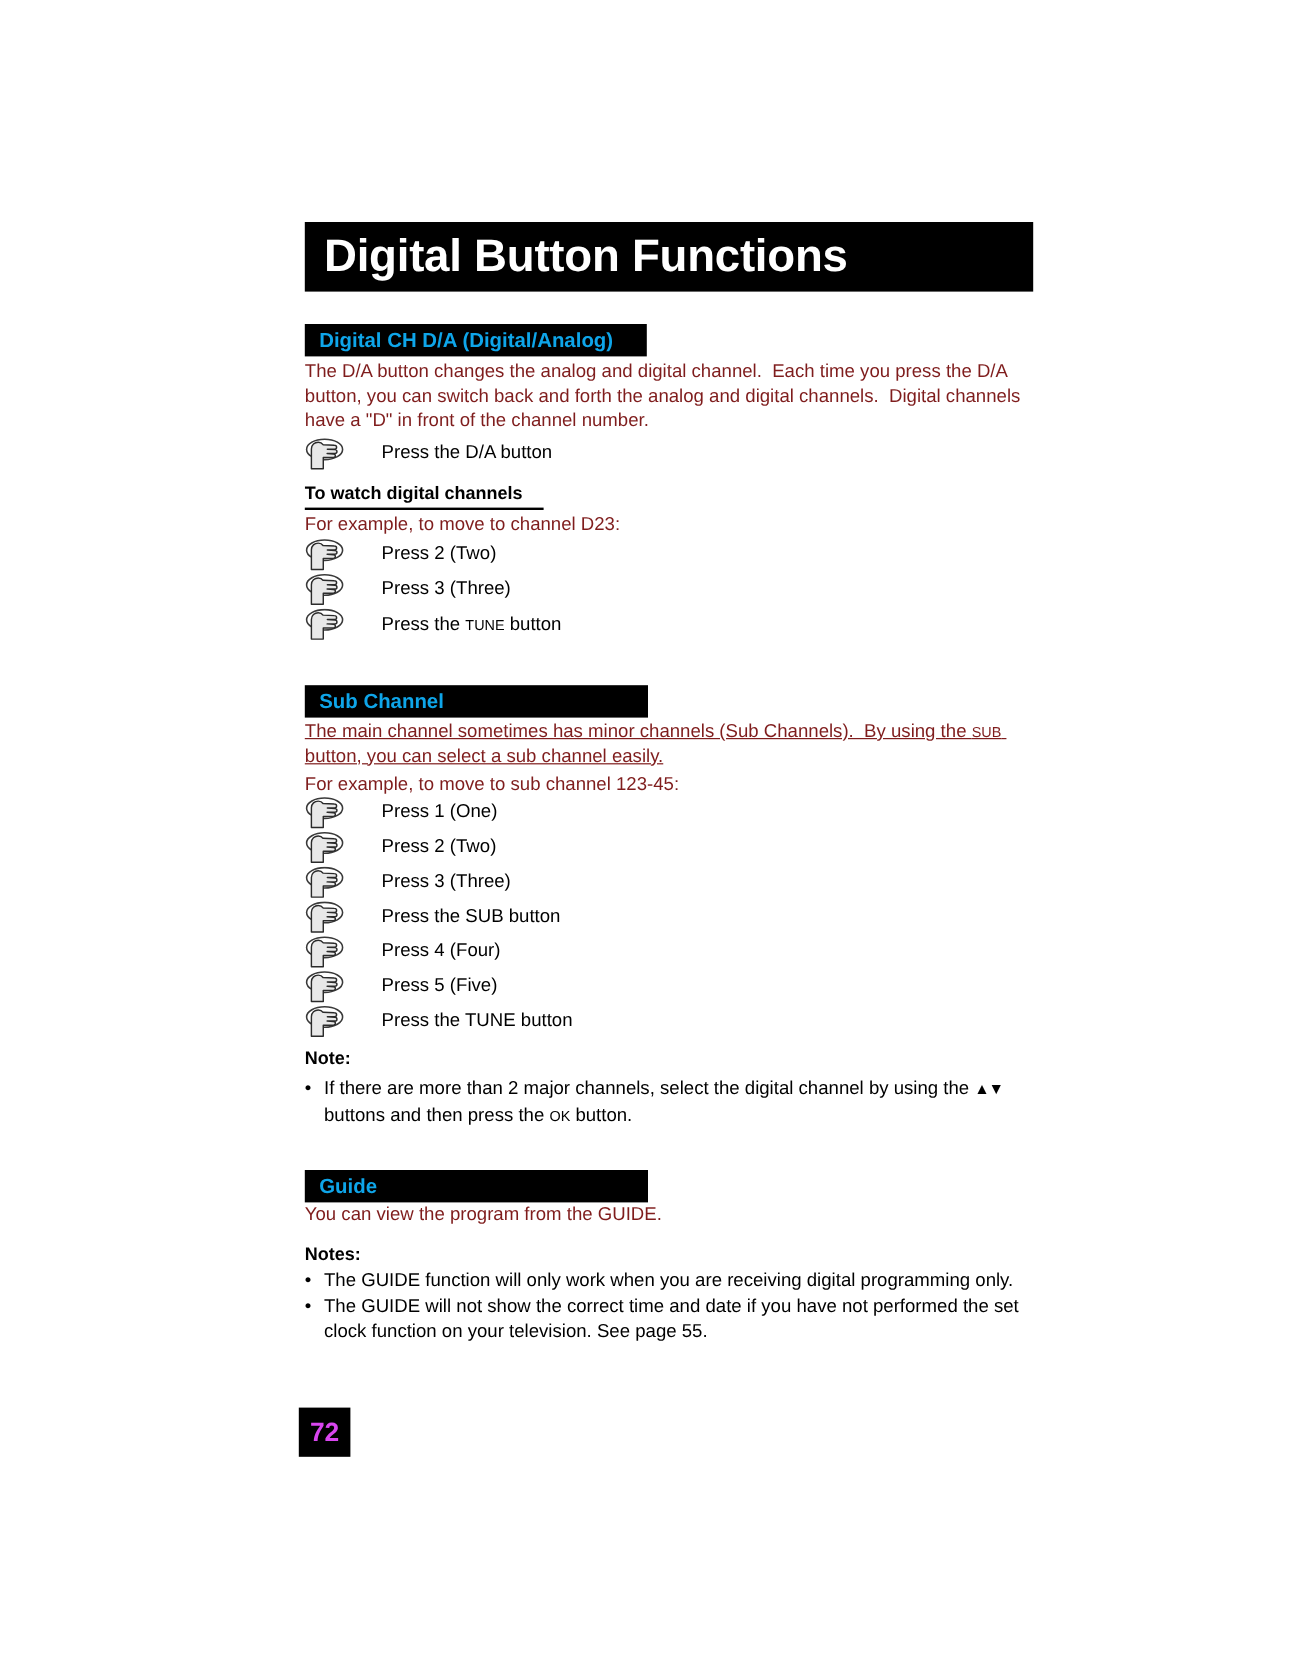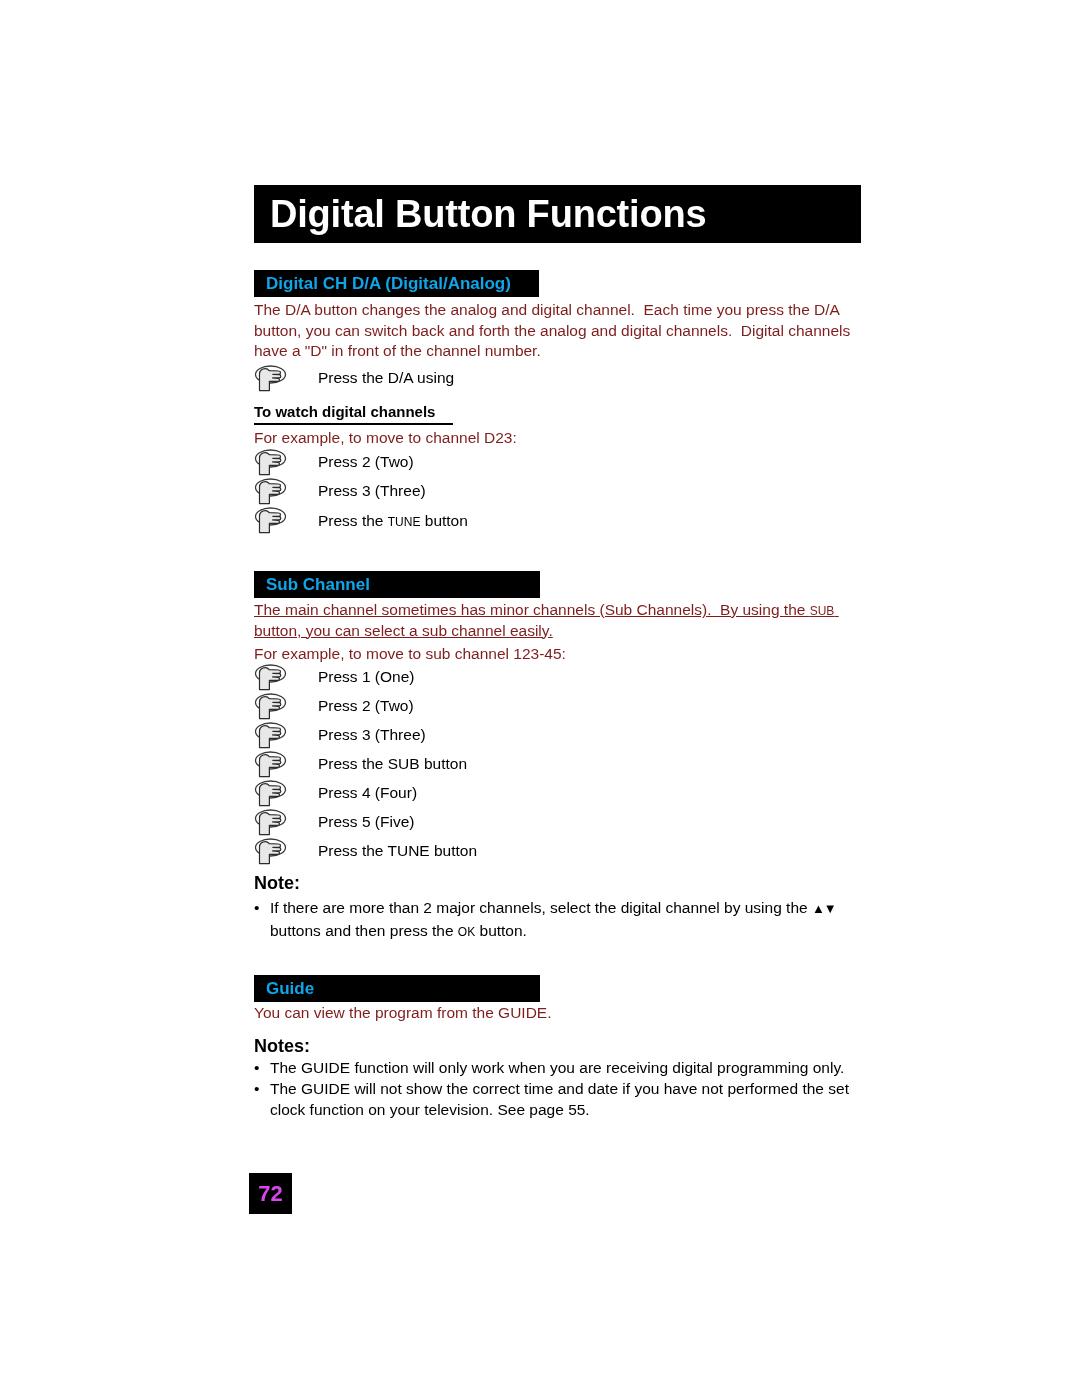--- a/index.html
+++ b/index.html
@@ -127,21 +127,21 @@
   .sc {
     font-variant: small-caps;
     text-transform: lowercase;
     font-size: 16.5px;
   }
 
   
   .note-title {
     position: absolute;
     left: 238px;
-    font-size: 18px;
+    font-size: 15px;
     font-weight: bold;
     line-height: 18px;
   }
   #note-title-1  { top: 874px; }
   #notes-title-2 { top: 1037px; }
 
   .bullet-item {
     position: absolute;
     left: 238px;
     font-size: 15.5px;
@@ -201,21 +201,21 @@
 
   <div class="para" id="para-da">The D/A button changes the analog and digital channel.  Each time you press the D/A button, you can switch back and forth the analog and digital channels.  Digital channels have a "D" in front of the channel number.</div>
 
   <div class="press-row" style="top:364px;">
     <span class="hand-icon">
       <svg viewBox="0 0 33 27" width="33" height="27" xmlns="http://www.w3.org/2000/svg">
         <ellipse cx="16.5" cy="9.5" rx="15" ry="8.5" fill="#ffffff" stroke="#3a3a3a" stroke-width="1.3"></ellipse>
         <path d="M5.5 9.2 C5.5 5.6 8.2 3.6 11.2 3.6 C13.0 3.6 14.4 4.4 15.2 5.6 L24.6 6.0 C25.8 6.0 26.5 6.8 26.5 7.7 C26.5 8.6 25.8 9.3 24.7 9.3 L18.8 9.3 L25.0 9.7 C26.1 9.7 26.8 10.4 26.8 11.3 C26.8 12.2 26.1 12.9 25.0 12.9 L18.6 12.9 L23.8 13.3 C24.8 13.3 25.5 14.0 25.5 14.8 C25.5 15.6 24.8 16.3 23.8 16.3 L15.4 16.3 L15.4 25.6 L5.5 25.6 Z" fill="#e8e8e8" stroke="#2b2b2b" stroke-width="1.2" stroke-linejoin="round"></path>
       </svg>
     </span>
-    <span class="press-label">Press the D/A using</span>
+    <span class="press-label">Press the D/A button</span>
   </div>
 
   <div class="subhead">To watch digital channels</div>
   <div class="subhead-rule"></div>
 
   <div class="para" id="para-daex">For example, to move to channel D23:</div>
 
   <div class="press-row" style="top:448px;">
     <span class="hand-icon">
       <svg viewBox="0 0 33 27" width="33" height="27" xmlns="http://www.w3.org/2000/svg">

